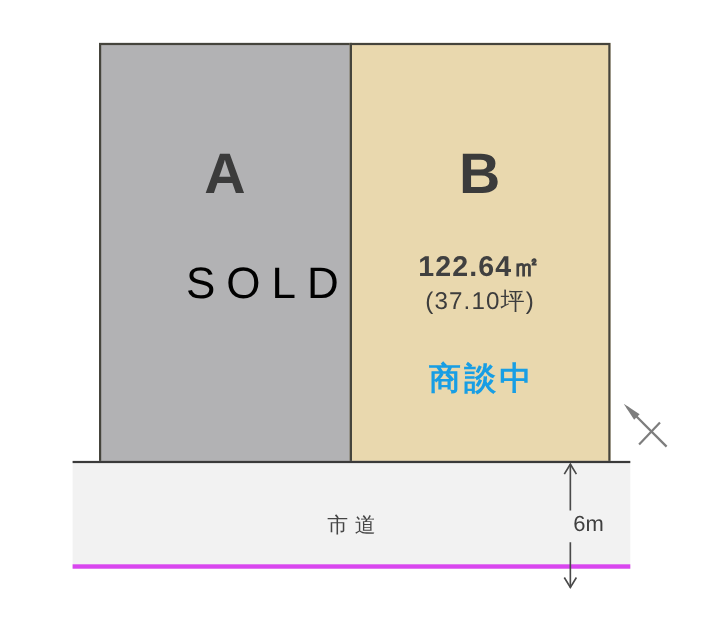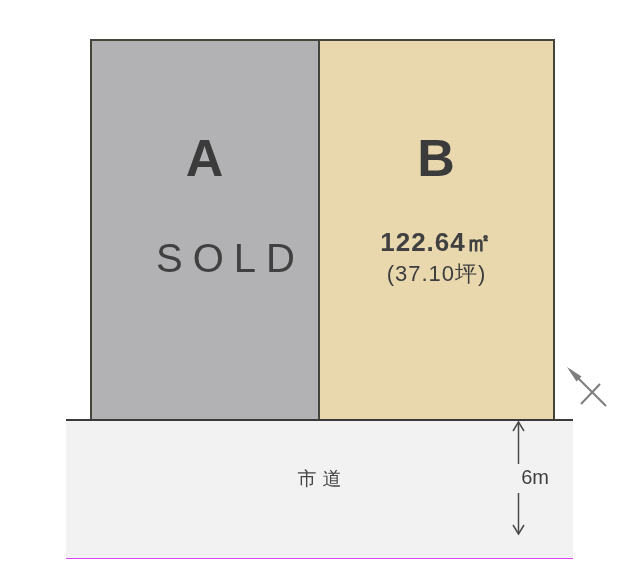--- a/index.html
+++ b/index.html
@@ -21,22 +21,22 @@
   .plot-a { left: 90px;  width: 230px; background: #b2b2b4; }
   .plot-b { left: 318px; width: 237px; background: #e9d8ae; }
   .plot-letter {
     position: absolute; left: 0; right: 0; top: 91px;
     text-align: center; line-height: 1;
     font-size: 52px; font-weight: bold; color: #3b3b3b;
     letter-spacing: 1px;
   }
   .sold-text {
     position: absolute; left: 0; right: 0; top: 197px;
-    text-align: center; line-height: 1;
-    font-size: 40px; color: #404040;
+    text-align: right; line-height: 1;
+    font-size: 40px; color: #000000;
     letter-spacing: 10px; text-indent: 10px; margin-left: 41px;
   }
   .area-text {
     position: absolute; left: 0; right: 0; top: 188px;
     text-align: center; line-height: 1;
     font-size: 26px; font-weight: bold; color: #404040;
     letter-spacing: 1px;
   }
   .tsubo-text {
     position: absolute; left: 0; right: 0; top: 222px;
@@ -46,25 +46,25 @@
   }
   .status-text {
     position: absolute; left: 0; right: 0; top: 290px;
     text-align: center; line-height: 1;
     font-size: 29px; font-weight: bold; color: #189ee4;
     letter-spacing: 3px; text-indent: 3px;
   }
   .road {
     position: absolute;
     left: 66px; top: 419px;
-    width: 507px; height: 140px;
+    width: 507px; height: 98px;
     box-sizing: border-box;
     background: #f2f2f2;
     border-top: 2px solid #3a3a3a;
-    border-bottom: 1px solid #d946ef;
+    border-bottom: 4px solid #d946ef;
   }
   .road-label {
     position: absolute; left: 0; right: 0; top: 48px;
     text-align: center; line-height: 1;
     font-size: 19px; color: #454545;
     letter-spacing: 6px; text-indent: 6px;
   }
   .dim-label {
     position: absolute; left: 489px; top: 467px;
     width: 60px; text-align: right; line-height: 1;
@@ -83,20 +83,21 @@
 
   <div class="plot plot-a">
     <div class="plot-letter">A</div>
     <div class="sold-text">SOLD</div>
   </div>
 
   <div class="plot plot-b">
     <div class="plot-letter">B</div>
     <div class="area-text">122.64㎡</div>
     <div class="tsubo-text">(37.10坪)</div>
+    <div class="status-text">商談中</div>
   </div>
 
   <div class="road">
     <div class="road-label">市道</div>
   </div>
 
   <div class="dim-label">6m</div>
 
   <svg class="overlay-svg" viewBox="0 0 642 577" xmlns="http://www.w3.org/2000/svg">
 

